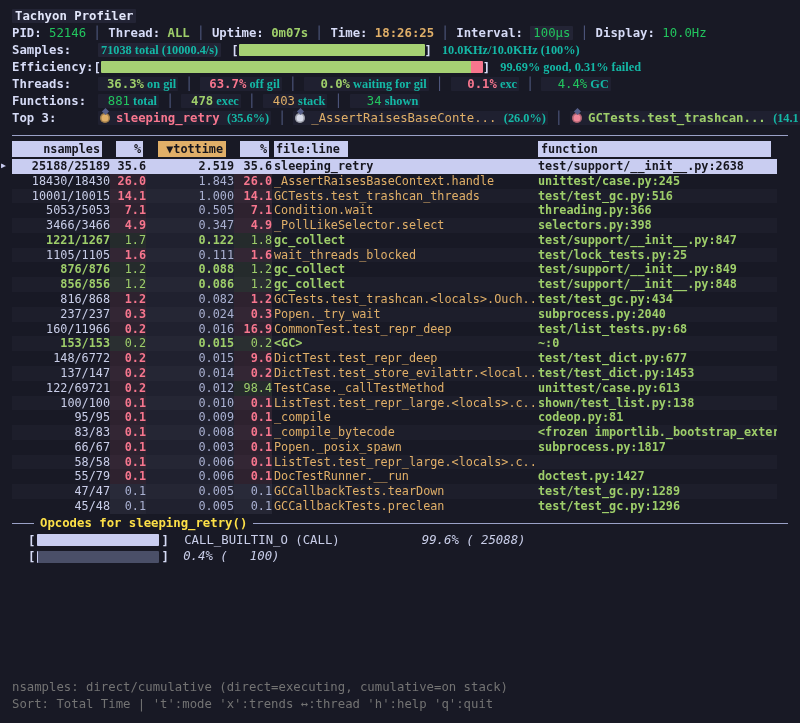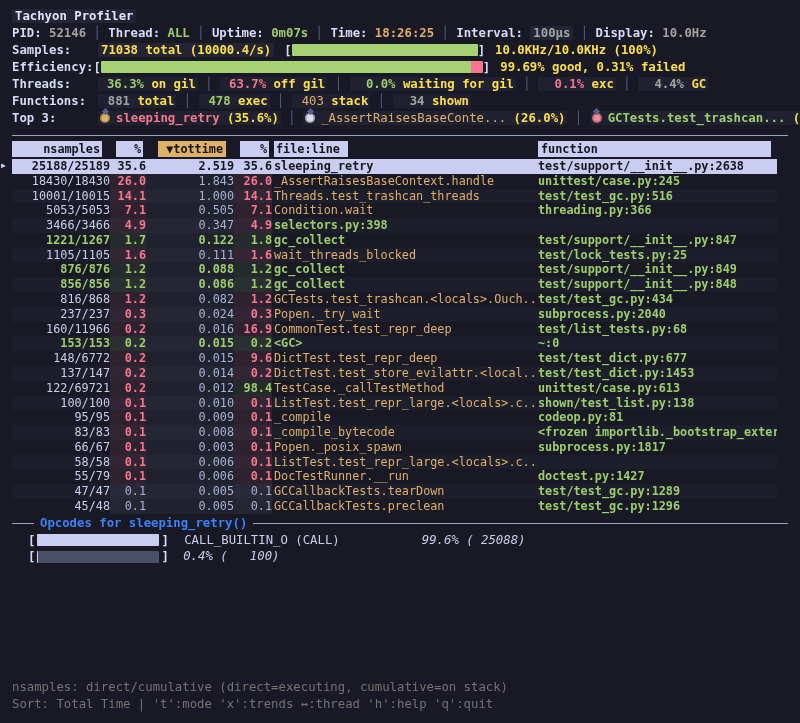--- a/index.html
+++ b/index.html
@@ -8,22 +8,22 @@
     background:#181925;color:#c6cbe8;
     font-family:"DejaVu Sans Mono",monospace;font-size:12.3px;line-height:17px;
     padding:8px 12px 0 12px;overflow:hidden;
   }
   .tline{height:17px;white-space:pre;}
   .lbl{font-weight:bold;color:#d6dbf6;}
   .w86{display:inline-block;width:86px;}
   .tag{background:#232435;padding:0 3px;border-radius:1px;}
   .title{font-weight:bold;color:#e2e6fa;}
   .sep{color:#565f89;}
-  .vb{font-weight:bold;color:#fde047;}
-  .v-fg{color:#a3a3a3;font-weight:bold;}
+  .vb{font-weight:bold;color:#14b8a6;font-family:Liberation Serif, serif;}
+  .v-fg{color:#22c55e;font-weight:normal;}
   .v-green{color:#9ece6a;font-weight:bold;}
   .v-orange{color:#e0af68;font-weight:bold;}
   .v-red{color:#f7768e;font-weight:bold;}
   .v-yellow{color:#e0af68;}
   .v-fg2{color:#aab1d2;}
   .v-num{display:inline-block;text-align:right;}
   .w44{width:44px;} .w30{width:30px;}
   .seg{padding:0 2px;background:#1f2030;border-radius:1px;}
   .brk{font-weight:bold;color:#d6dbf6;}
   .bar{display:inline-flex;height:12px;vertical-align:-2px;border-radius:1px;overflow:hidden;}
@@ -45,21 +45,21 @@
   .h-ns{margin-right:8px;padding-right:2px;}
   .h-p1{margin:0 3px 0 6px;padding-right:2px;}
   .h-tt{margin:0 8px 0 12px;padding-right:3px;}
   .h-p2{margin:0 3px 0 6px;padding-right:2px;}
   .h-fn{margin-right:6px;padding-left:3px;}
   .h-fl{display:inline-block;padding:0 8px 0 2px;}
   .trow .v-fg{color:#c9cee9;font-weight:normal;}
   .trow .v-fg2{color:#aab1d2;font-weight:normal;}
   .trow .v-red{color:#f7768e;font-weight:bold;}
   .trow .v-green{color:#9ece6a;}
-  .trow .pcell .v-green{font-weight:bold;}
+  .trow .pcell .v-green{font-weight:normal;}
   .trow .v-yellow{color:#e0af68;}
   .trow:nth-child(odd):not(.sel){background:#1d1e2b;}
   .tint-red{background:rgba(247,118,142,.10);}
   .tint-green{background:rgba(158,206,106,.10);}
   .tint-fg2{background:rgba(190,196,230,.08);}
   .tcell{background:rgba(190,196,230,.05);}
   .trow.sel{background:#c9cdf1;}
   .trow.sel .c span{color:#16161e !important;font-weight:bold;}
   .trow.sel .tcell,.trow.sel .pcell{background:transparent;}
   .selarrow{position:absolute;left:-11px;top:0;color:#c9cdf1;font-size:8px;line-height:14.79px;}
@@ -67,21 +67,21 @@
   .medal{display:inline-block;width:10px;height:10px;border-radius:50%;position:relative;
     vertical-align:-1px;margin-right:6px;box-shadow:inset 0 0 0 1.5px rgba(0,0,0,.28);}
   .medal::before{content:"";position:absolute;top:-4px;left:2.5px;width:5px;height:5px;
     background:#565f89;transform:rotate(45deg);}
   .medal-gold{background:#e0af68;} .medal-silver{background:#d8dcea;} .medal-bronze{background:#f0889b;}
   
   .ophead{display:flex;align-items:center;height:16px;margin-top:2px;}
   .hline{border-top:1px solid #9aa1c7;height:0;}
   .hline.w22{width:22px;margin-right:6px;}
   .hline.grow{flex:1;margin-left:6px;}
-  .oplabel{font-weight:bold;color:#3b82f6;white-space:pre;}
+  .oplabel{font-weight:bold;color:#fde047;white-space:pre;}
   .oprow{height:16.5px;line-height:16.5px;display:flex;align-items:center;padding-left:16px;white-space:pre;}
   .obar{display:inline-block;width:122px;height:12px;background:#4a4f68;margin:0 2px;border-radius:1px;overflow:hidden;}
   .obar i{display:block;height:100%;background:#c9cdf1;}
   .opname{display:inline-block;width:238px;padding-left:8px;color:#c9cee9;}
   .opstat{white-space:pre;color:#c9cee9;font-style:italic;}
   .bigspacer{height:114px;}
   .foot{color:#737373;}
 </style>
 </head>
 <body>
@@ -128,36 +128,37 @@
         <div class="c tt tcell"><span class="v-fg2">1.843</span></div>
         <div class="c p2 pcell tint-red"><span class="v-red">26.0</span></div>
         <div class="c fn"><span class="v-yellow">_AssertRaisesBaseContext.handle</span></div>
         <div class="c fl"><span class="v-green">unittest/case.py:245</span></div>
       </div>
       <div class="trow">
         <div class="c ns"><span class="v-fg">10001/10015</span></div>
         <div class="c p1 pcell tint-red"><span class="v-red">14.1</span></div>
         <div class="c tt tcell"><span class="v-fg2">1.000</span></div>
         <div class="c p2 pcell tint-red"><span class="v-red">14.1</span></div>
-        <div class="c fn"><span class="v-yellow">Threads.test_trashcan_threads</span></div>
+        <div class="c fn"><span class="v-yellow">GCTests.test_trashcan_threads</span></div>
         <div class="c fl"><span class="v-green">test/test_gc.py:516</span></div>
       </div>
       <div class="trow">
         <div class="c ns"><span class="v-fg">5053/5053</span></div>
         <div class="c p1 pcell tint-red"><span class="v-red">7.1</span></div>
         <div class="c tt tcell"><span class="v-fg2">0.505</span></div>
         <div class="c p2 pcell tint-red"><span class="v-red">7.1</span></div>
         <div class="c fn"><span class="v-yellow">Condition.wait</span></div>
         <div class="c fl"><span class="v-green">threading.py:366</span></div>
       </div>
       <div class="trow">
         <div class="c ns"><span class="v-fg">3466/3466</span></div>
         <div class="c p1 pcell tint-red"><span class="v-red">4.9</span></div>
         <div class="c tt tcell"><span class="v-fg2">0.347</span></div>
         <div class="c p2 pcell tint-red"><span class="v-red">4.9</span></div>
+        <div class="c fn"><span class="v-yellow">_PollLikeSelector.select</span></div>
         <div class="c fl"><span class="v-green">selectors.py:398</span></div>
       </div>
       <div class="trow">
         <div class="c ns"><span class="v-green">1221/1267</span></div>
         <div class="c p1 pcell tint-green"><span class="v-green">1.7</span></div>
         <div class="c tt tcell"><span class="v-green">0.122</span></div>
         <div class="c p2 pcell tint-green"><span class="v-green">1.8</span></div>
         <div class="c fn"><span class="v-green">gc_collect</span></div>
         <div class="c fl"><span class="v-green">test/support/__init__.py:847</span></div>
       </div>

